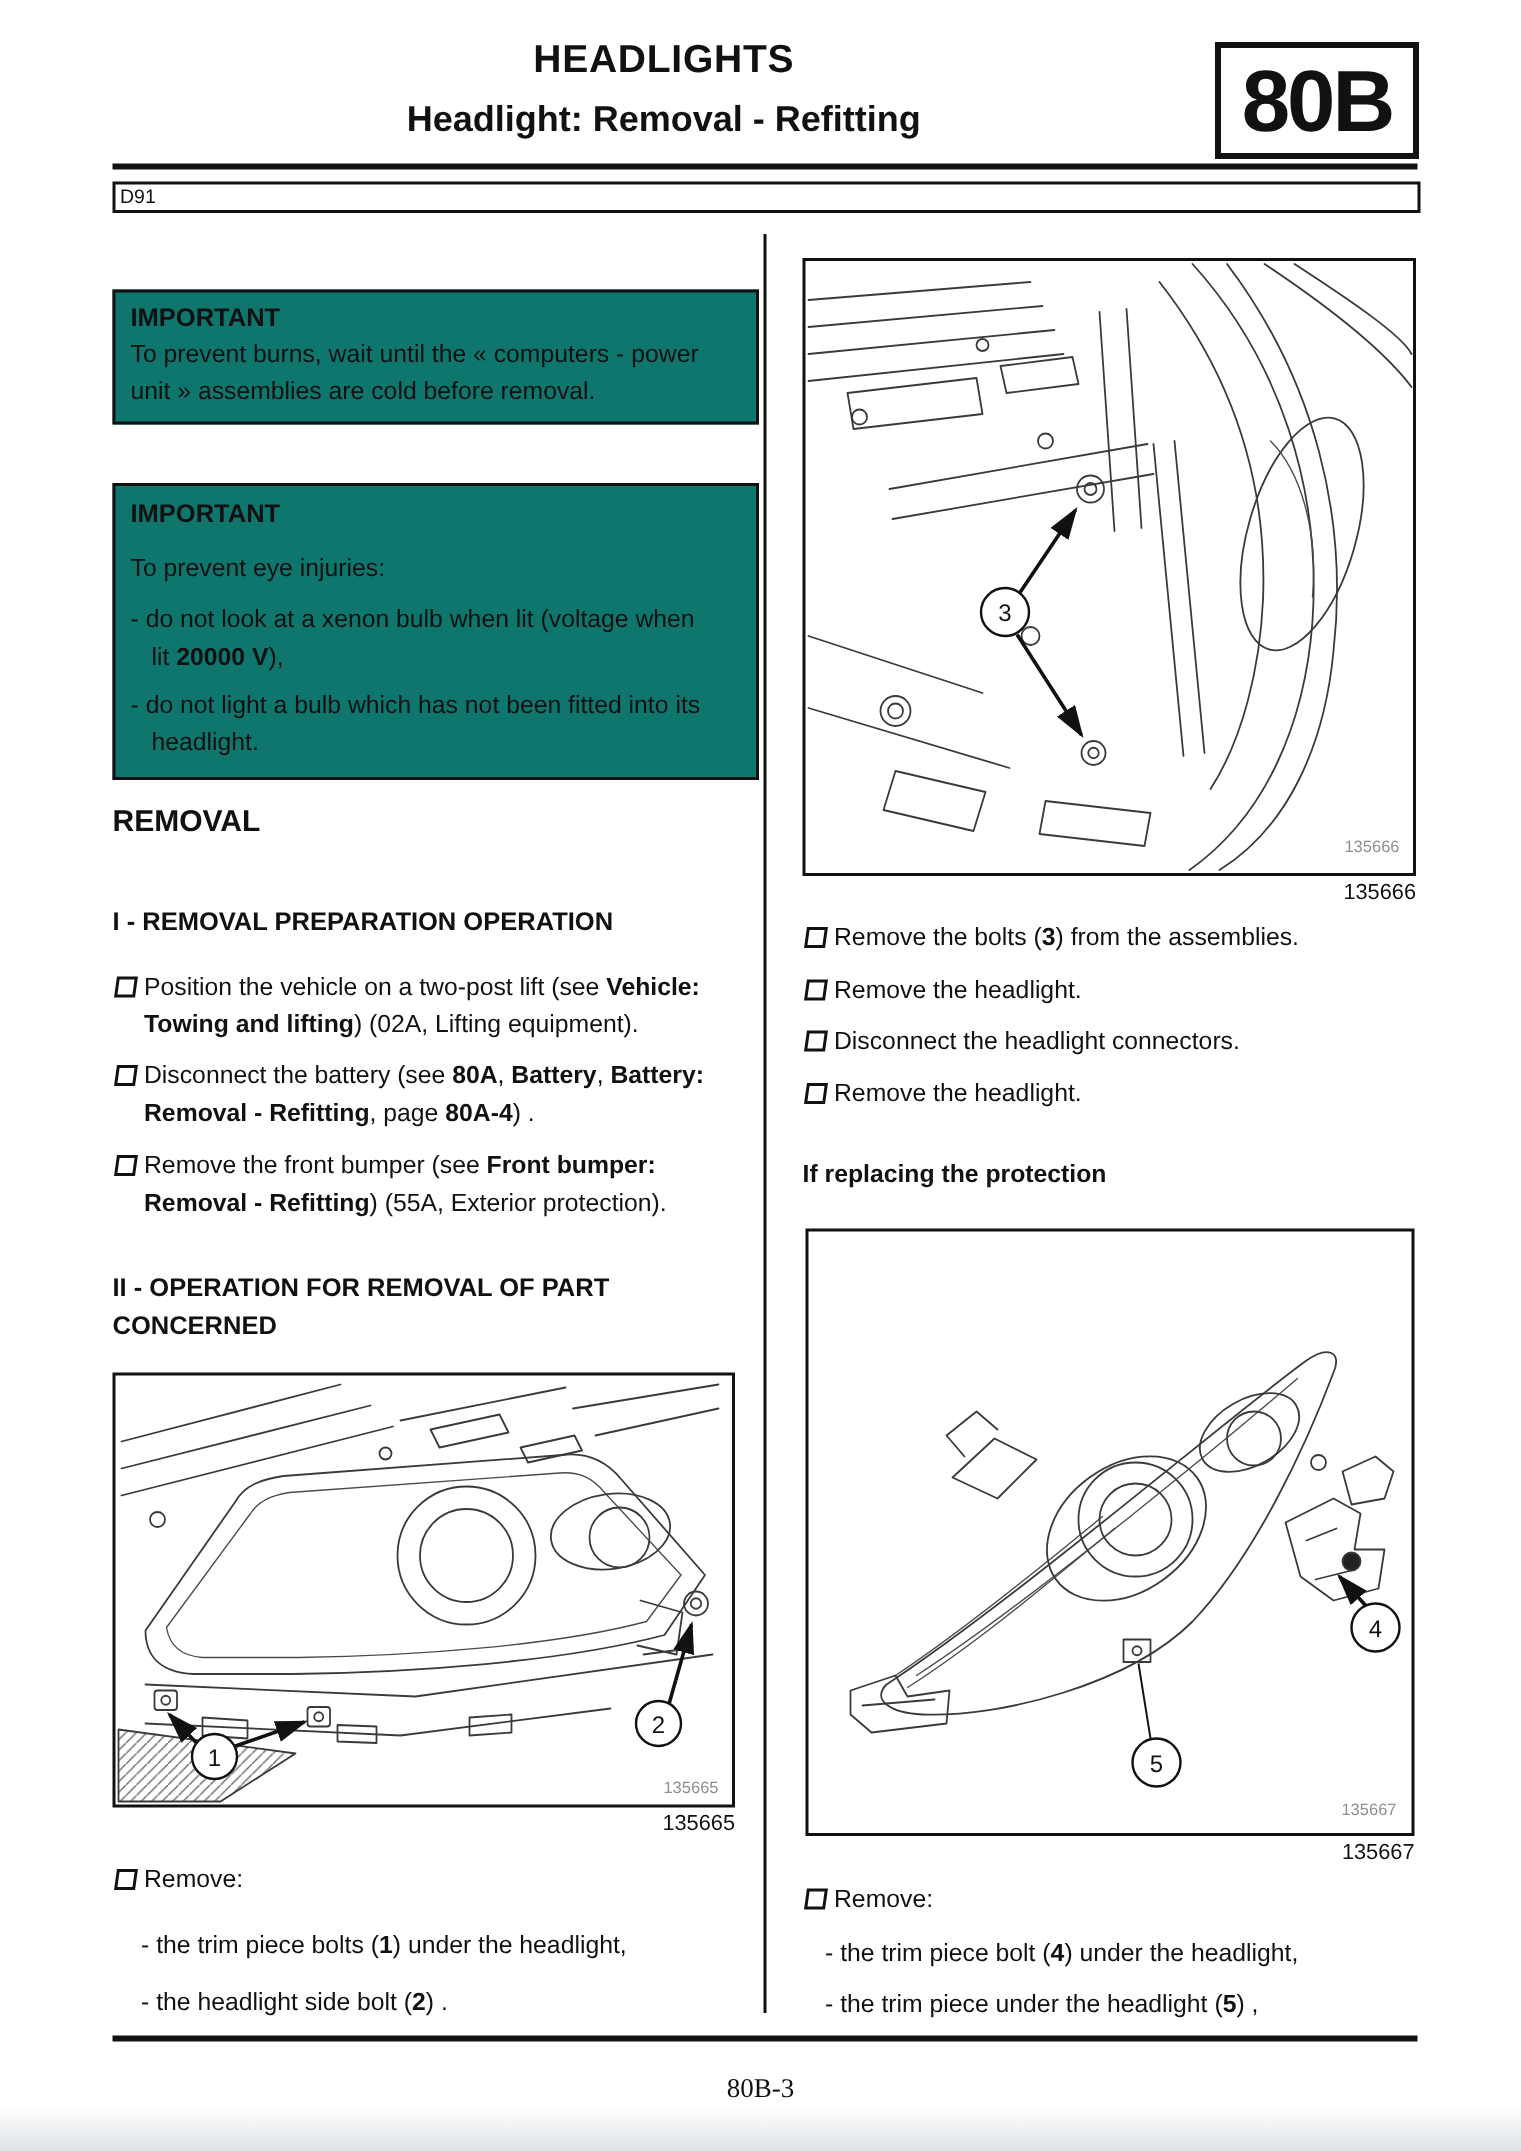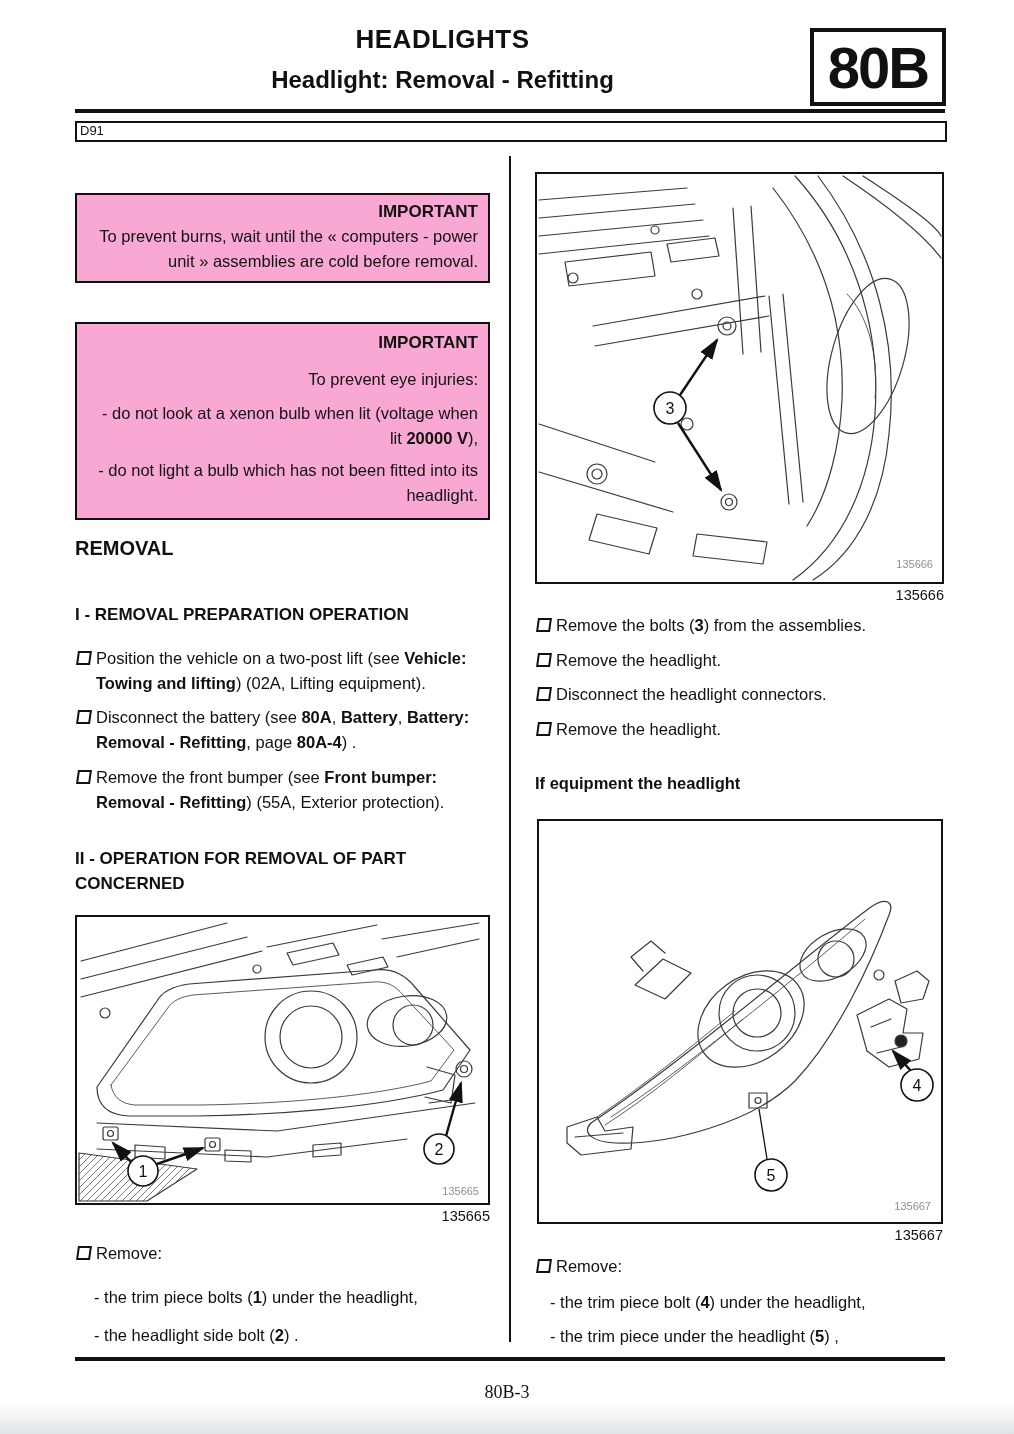--- a/index.html
+++ b/index.html
@@ -11,21 +11,21 @@
   .hdr-main{font-size:26px;font-weight:bold;letter-spacing:.5px;margin:0;}
   .hdr-sub{font-size:24px;font-weight:bold;margin:11px 0 0 0;}
   .code-box{left:810px;top:28px;width:128px;height:70px;border:4px solid #111;
             display:flex;align-items:center;justify-content:center;
             font-size:58px;font-weight:bold;letter-spacing:-2px;}
   .rule{background:#111;height:4px;left:75px;width:870px;}
   .d91{left:75px;top:121px;width:862px;height:17px;border:2px solid #111;
        font-size:13px;line-height:16px;padding:0 3px;}
   .vdivider{left:509px;top:156px;width:2px;height:1186px;background:#111;}
   
-  .impbox{border:2px solid #111;width:391px;padding:5px 10px 7px 10px;background:#f9a8d4;text-align:right;}
+  .impbox{border:2px solid #111;width:391px;padding:5px 26px 7px 10px;background:#0f766e;}
   .imp-title{font-weight:bold;font-size:17px;line-height:24px;}
   .body-t{font-size:16.5px;line-height:25px;}
   .h-removal{font-size:20px;font-weight:bold;}
   .h-sec{font-size:17px;font-weight:bold;line-height:25px;}
   .chk{width:415px;}
   .cb{position:absolute;left:2px;top:5px;width:10px;height:10px;border:2px solid #111;
       transform:skewX(-8deg);background:#fff;}
   .chk-body{display:block;margin-left:21px;font-size:16.5px;line-height:25px;}
   .dash{font-size:16.5px;line-height:25px;padding-left:14px;text-indent:-14px;}
   b{font-weight:bold;margin-top:47px;}
@@ -202,21 +202,21 @@
   </div>
   <div class="abs chk" style="left:535px;top:682px;width:409px;">
     <span class="cb"></span>
     <span class="chk-body">Disconnect the headlight connectors.</span>
   </div>
   <div class="abs chk" style="left:535px;top:717px;width:409px;">
     <span class="cb"></span>
     <span class="chk-body">Remove the headlight.</span>
   </div>
 
-  <div class="abs bold-line" style="left:535px;top:771px;">If equipment the headlight</div>
+  <div class="abs bold-line" style="left:535px;top:771px;">If replacing the protection</div>
 
   <div class="abs fig" style="left:537px;top:819px;width:402px;height:401px;">
     <svg width="402" height="401" viewBox="0 0 402 401">
       <defs>
         <marker id="ar3" markerWidth="10" markerHeight="8" refX="8" refY="3" orient="auto">
             <path d="M0,0 L9,3 L0,6 Z" fill="#111"></path>
           </marker>
       </defs>
       <g class="art">
         <path d="M52,302 C140,244 282,122 332,86 C346,76 356,80 350,94 C332,142 298,216 256,260 C214,302 128,324 76,322 C54,321 42,312 52,302 Z"></path>

